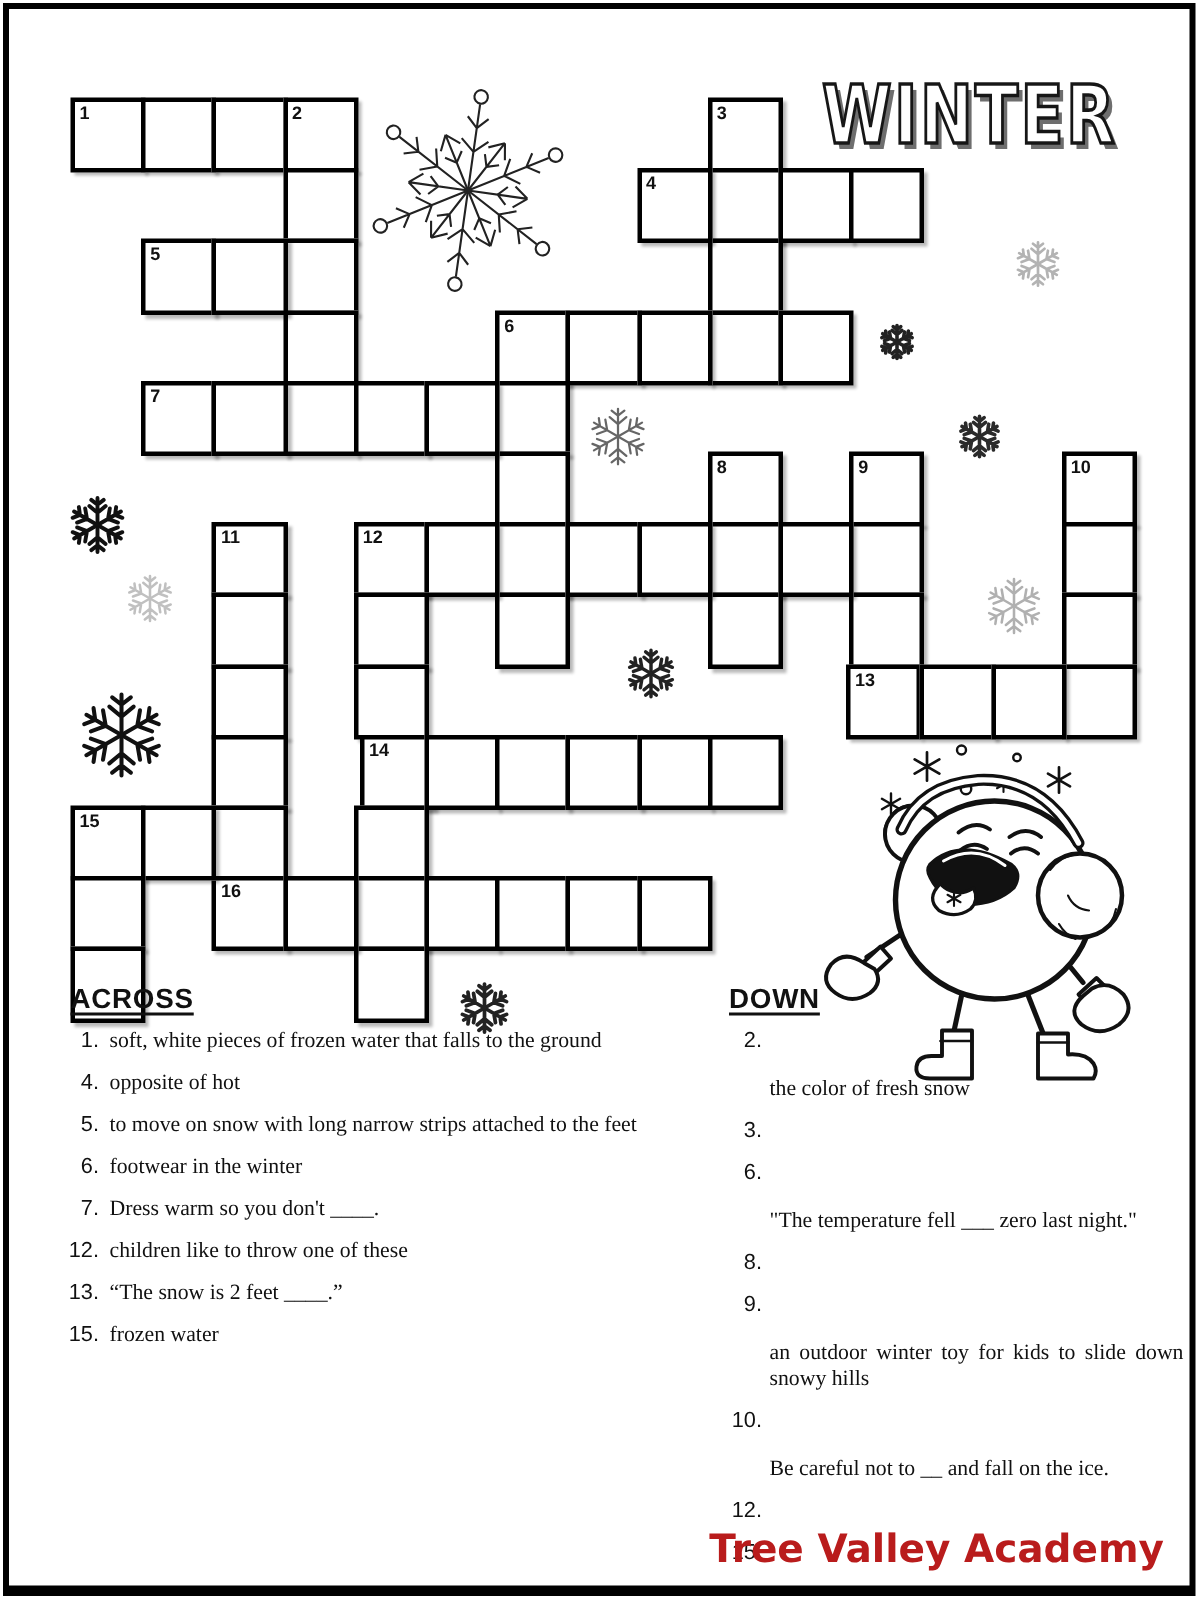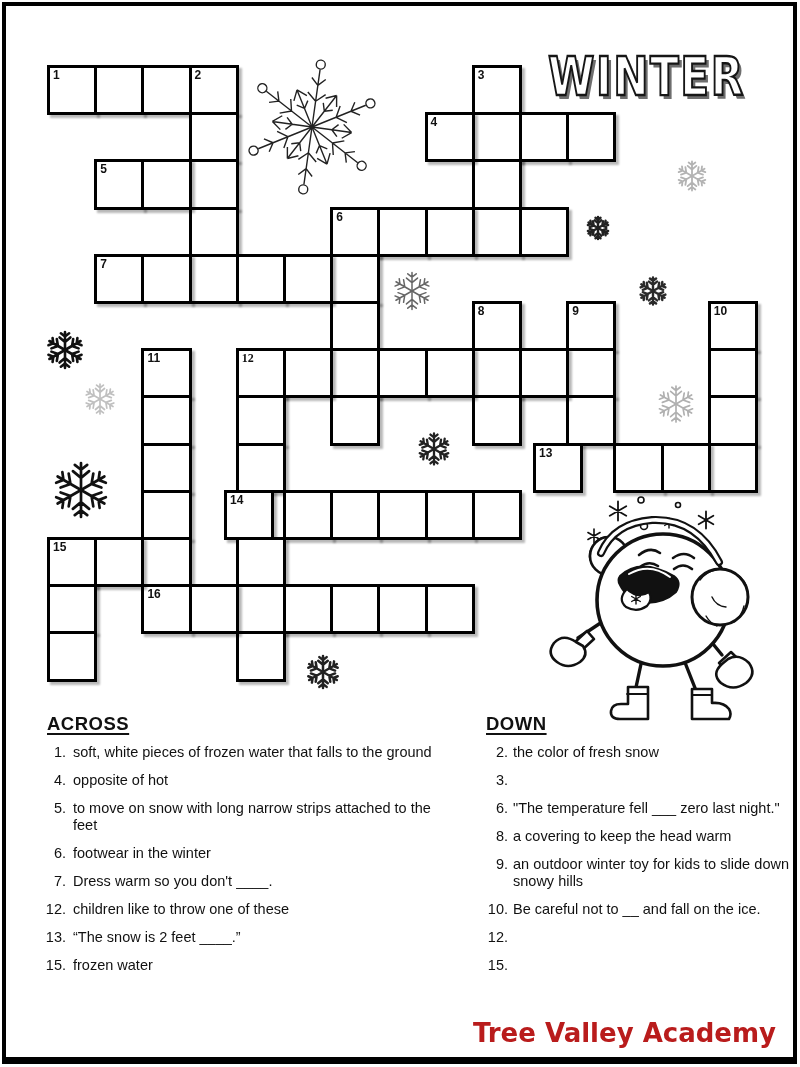--- a/index.html
+++ b/index.html
@@ -27,33 +27,33 @@
     background:#fff;border:3px solid #000;
     box-shadow:2.5px 2.5px 2px rgba(0,0,0,0.28);
   }
   .cell .num{
     position:absolute;top:0px;left:3px;
     font-size:12px;font-weight:600;line-height:14px;color:#111;
   }
   
   #deco{position:absolute;left:0;top:0;z-index:3;pointer-events:none;}
   
-  .clues{position:absolute;top:714px;z-index:4;font-size:14.5px;line-height:16.5px;}
+  .clues{position:absolute;top:656px;z-index:4;font-size:14.5px;line-height:16.5px;}
   .clues.across{left:45px;width:404px;}
   .clues.down{left:484px;width:308px;}
   .clues h2{
     font-size:18.5px;line-height:20px;margin:0 0 10px 2px;font-weight:bold;
     text-decoration:underline;text-underline-offset:3px;text-decoration-thickness:2px;
     letter-spacing:0.5px;
   }
   .clue{display:flex;margin-bottom:11.5px;}
   .clue-num{flex:0 0 21px;text-align:right;margin-right:7px;}
   .down .clue-num{flex:0 0 24px;margin-right:5px;}
-  .clue-text{flex:1;max-width:375px;}
-  .down .clue-text{max-width:276px;}
+  .clue-text{flex:1;max-width:375px;font-family:Liberation Serif, serif;}
+  .down .clue-text{max-width:276px;margin-top:32px;}
   .clue.justify .clue-text{text-align:justify;}
   
   .brand{
     position:absolute;right:24px;top:1018px;z-index:4;
     font-family:"DejaVu Sans",sans-serif;font-weight:bold;font-size:26px;
   }
 </style>
 </head>
 <body>
 
@@ -108,49 +108,49 @@
     <div class="cell" style="left: 471.8px; top: 301px;">
       <span class="num">8</span>
     </div>
     <div class="cell" style="left: 471.8px; top: 348.2px;"></div>
     <div class="cell" style="left: 471.8px; top: 395.4px;"></div>
     <div class="cell" style="left: 566.2px; top: 301px;">
       <span class="num">9</span>
     </div>
     <div class="cell" style="left: 566.2px; top: 348.2px;"></div>
     <div class="cell" style="left: 566.2px; top: 395.4px;"></div>
-    <div class="cell" style="left: 533px; top: 442.6px;">
+    <div class="cell" style="left: 564px; top: 442.6px;">
       <span class="num">13</span>
     </div>
     <div class="cell" style="left: 707.8px; top: 301px;">
       <span class="num">10</span>
     </div>
     <div class="cell" style="left: 707.8px; top: 348.2px;"></div>
     <div class="cell" style="left: 707.8px; top: 395.4px;"></div>
     <div class="cell" style="left: 707.8px; top: 442.6px;"></div>
     <div class="cell" style="left: 141.4px; top: 348.2px;">
       <span class="num">11</span>
     </div>
     <div class="cell" style="left: 141.4px; top: 395.4px;"></div>
     <div class="cell" style="left: 141.4px; top: 442.6px;"></div>
     <div class="cell" style="left: 141.4px; top: 489.8px;"></div>
     <div class="cell" style="left: 141.4px; top: 537px;"></div>
     <div class="cell" style="left: 141.4px; top: 584.2px;">
       <span class="num">16</span>
     </div>
-    <div class="cell" style="left: 235.8px; top: 348.2px; font-family: Liberation Serif, serif;">
+    <div class="cell" style="left: 235.8px; top: 348.2px;">
       <span class="num">12</span>
     </div>
     <div class="cell" style="left: 283px; top: 348.2px;"></div>
     <div class="cell" style="left: 377.4px; top: 348.2px;"></div>
     <div class="cell" style="left: 424.6px; top: 348.2px;"></div>
     <div class="cell" style="left: 519px; top: 348.2px;"></div>
     <div class="cell" style="left: 235.8px; top: 395.4px;"></div>
     <div class="cell" style="left: 235.8px; top: 442.6px;"></div>
-    <div class="cell" style="left: 224px; top: 489.8px;">
+    <div class="cell" style="left: 240px; top: 489.8px;">
       <span class="num">14</span>
     </div>
     <div class="cell" style="left: 235.8px; top: 537px;"></div>
     <div class="cell" style="left: 235.8px; top: 584.2px;"></div>
     <div class="cell" style="left: 235.8px; top: 631.4px;"></div>
     <div class="cell" style="left: 613.4px; top: 442.6px;"></div>
     <div class="cell" style="left: 660.6px; top: 442.6px;"></div>
     <div class="cell" style="left: 283px; top: 489.8px;"></div>
     <div class="cell" style="left: 330.2px; top: 489.8px;"></div>
     <div class="cell" style="left: 377.4px; top: 489.8px;"></div>
@@ -332,21 +332,20 @@
       </div>
       <div class="clue">
         <span class="clue-num">3.</span>
       </div>
       <div class="clue">
         <span class="clue-num">6.</span>
         <span class="clue-text">"The temperature fell ___ zero last night."</span>
       </div>
       <div class="clue">
         <span class="clue-num">8.</span>
-        <span class="clue-text">a covering to keep the head warm</span>
       </div>
       <div class="clue justify">
         <span class="clue-num">9.</span>
         <span class="clue-text">an outdoor winter toy for kids to slide down snowy hills</span>
       </div>
       <div class="clue">
         <span class="clue-num">10.</span>
         <span class="clue-text">Be careful not to __ and fall on the ice.</span>
       </div>
       <div class="clue">

